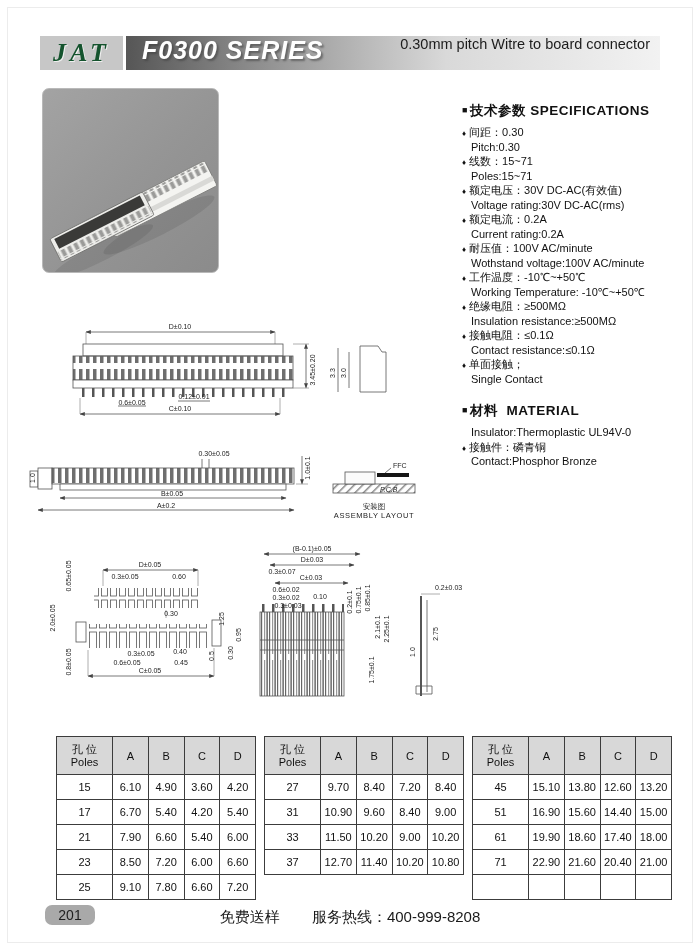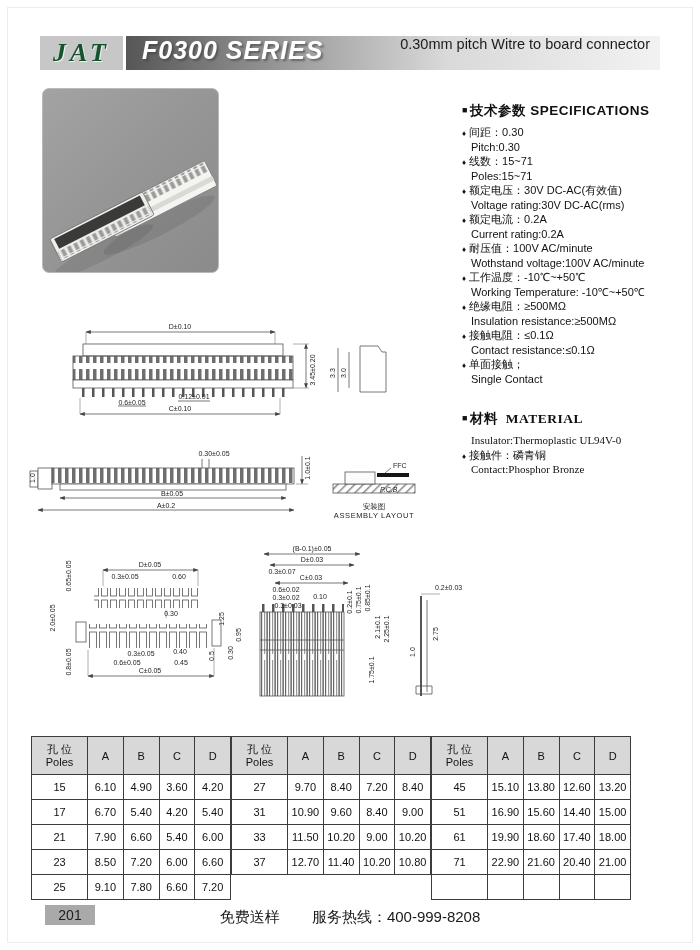--- a/index.html
+++ b/index.html
@@ -25,40 +25,40 @@
            border:1px solid #b9b9b9; overflow:hidden; }
 
   
   .rightcol { position:absolute; left:462px; top:102px; width:238px; }
   .section-title { font-size:13.5px; font-weight:bold; color:#111; margin-bottom:6px; letter-spacing:.5px; }
   .section-title .sq { font-size:9px; vertical-align:2px; margin-right:2px; }
   .spec-item { margin-bottom:1px; }
   .spec-item .cn { font-size:11px; line-height:13.5px; }
   .spec-item .cn .bullet { font-size:8px; margin-right:3px; }
   .spec-item .en { font-size:11px; line-height:13.5px; padding-left:9px; }
-  .material-block { margin-top:24px;font-family:Liberation Serif, serif; }
+  .material-block { margin-top:16px; }
 
   
   .drawings { position:absolute; left:28px; top:318px; width:435px; height:404px; }
   .drawings text { fill:#222; font-size:7px; font-family:"Liberation Sans", sans-serif; }
   .drawings .cap-cn { font-size:7.5px; }
   .drawings .cap-en { font-size:7.5px; letter-spacing:.6px; }
 
   
-  .tables { position:absolute; left:31px; top:736px; display:flex; }
+  .tables { position:absolute; left:56px; top:736px; display:flex; gap:8px; }
   .tables table { border-collapse:collapse; table-layout:fixed; width:200px; }
   .tables th, .tables td { border:1px solid #3c3c3c; text-align:center; font-size:11px; color:#111; }
   .tables th { background:#d8d8d8; height:38px; font-weight:normal; }
   .tables th div { line-height:13px; }
   .tables td { height:25px; background:#ffffff; }
   .tables th:first-child, .tables td:first-child { width:56px; }
 
   
   .page-num { position:absolute; left:45px; top:905px; width:50px; height:20px; background:#a9a9a9;
-              color:#1f1f1f; font-size:14px; display:flex; align-items:center; justify-content:center; }
+              color:#1f1f1f; font-size:14px; display:flex; align-items:center; justify-content:center;border-radius:7px; }
   .footer-text { position:absolute; left:0; right:0; top:908px; text-align:center; font-size:15px; color:#1a1a1a; }
   .footer-text span { margin:0 14px; }
 </style>
 </head>
 <body>
 
 <div class="page-edge"></div>
 
 <div class="logo">JAT</div>
 <div class="titlebar">

